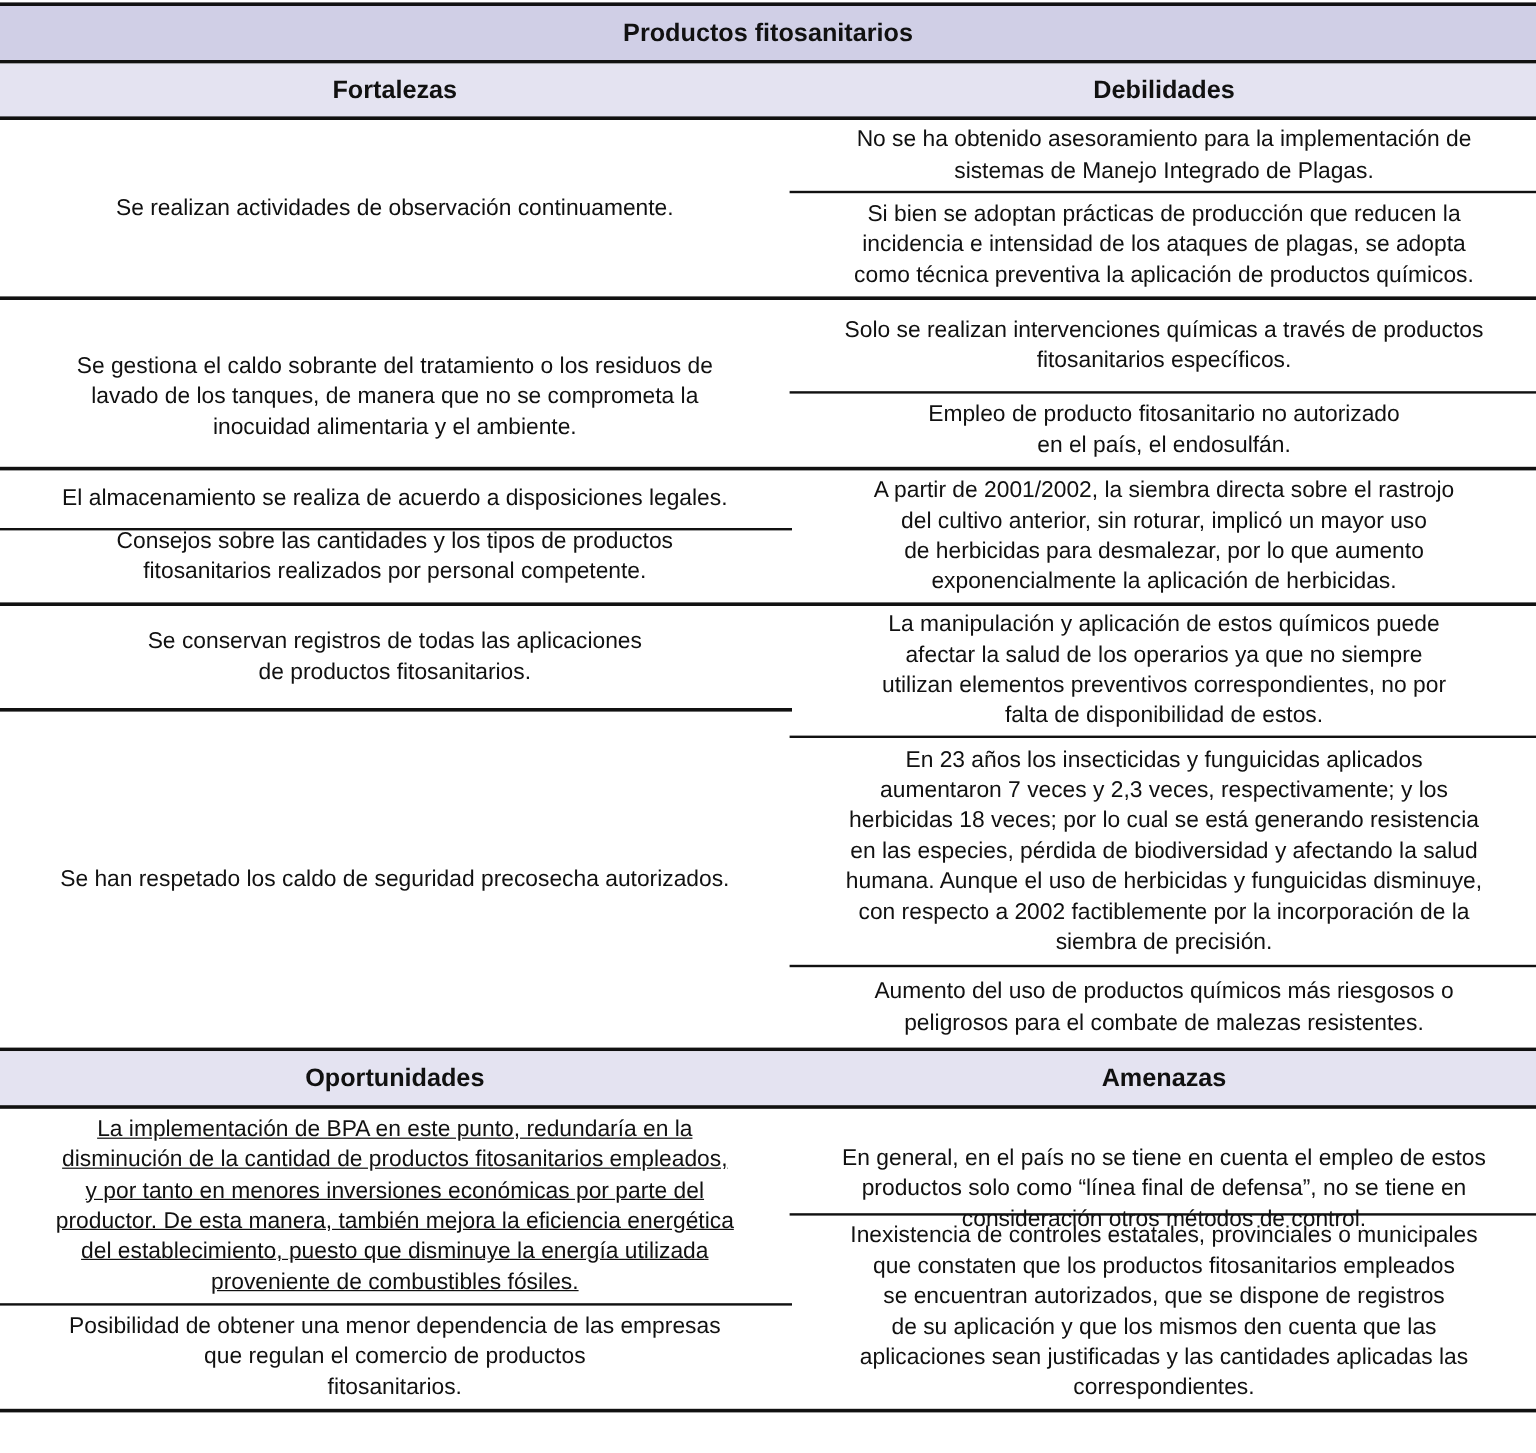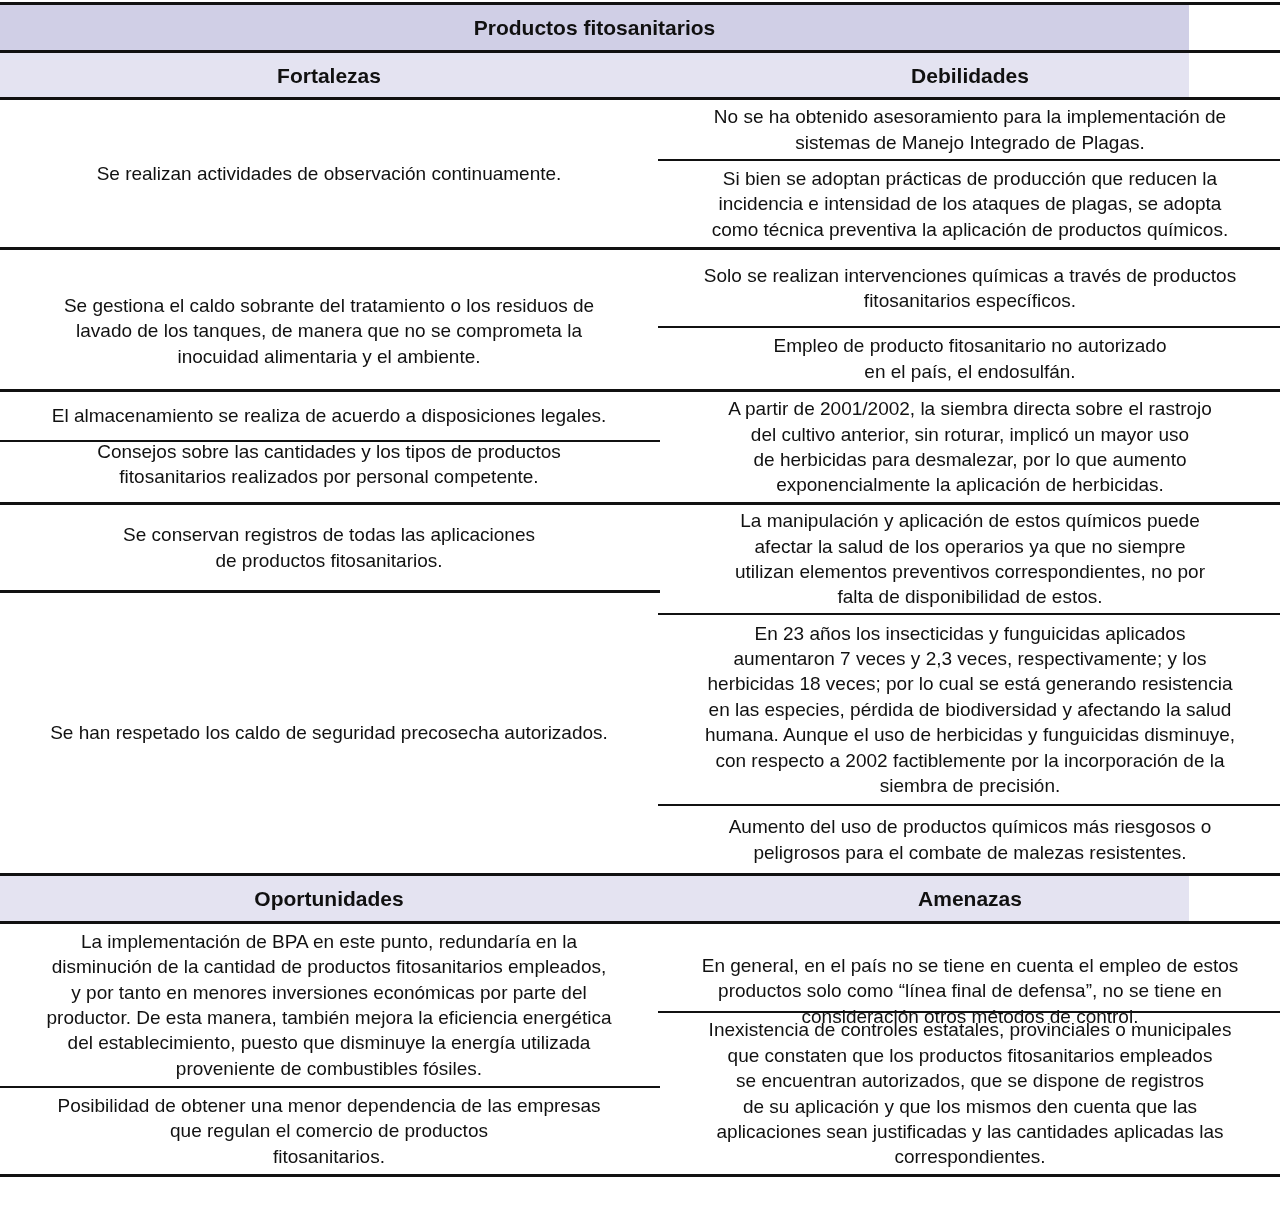--- a/index.html
+++ b/index.html
@@ -1,18 +1,18 @@
 <!DOCTYPE html>
 <html><head>
 <meta charset="utf-8">
 <style>
   html, body { margin: 0; padding: 0; background: #ffffff; }
   body { width: 1280px; height: 1211px; position: relative; overflow: hidden;
          font-family: "Liberation Sans", sans-serif; color: #111111; }
-  .band { position: absolute; left: 0; width: 1189px; display: flex; align-items: center; justify-content: center; text-align: center; }
+  .band { position: absolute; left: 0; width: 1280px; display: flex; align-items: center; justify-content: center; text-align: center; }
   .title-band { top: 5px; height: 45px; background: #d0cfe6; font-weight: bold; font-size: 21px; }
   .head-band { height: 45px; background: #e4e3f1; font-weight: bold; font-size: 21px; }
   .head-cell { position: absolute; top: 0; height: 100%; display: flex; align-items: center; justify-content: center; }
   .rule { position: absolute; background: #111111; }
   .cell { position: absolute; display: flex; align-items: center; justify-content: center; text-align: center;
           font-size: 19px; line-height: 25.4px; white-space: pre-line; }
   .L { left: 0; width: 658px; }
   .R { left: 660px; width: 620px; }
 </style>
 </head>
@@ -78,21 +78,21 @@
   <div class="cell R" style="top:806px;height:67px;">Aumento del uso de productos químicos más riesgosos o
 peligrosos para el combate de malezas resistentes.</div>
 
   <div class="rule" style="top:873px;left:0;width:1280px;height:3px;"></div>
   <div class="band head-band" style="top:876px;">
     <div class="head-cell L">Oportunidades</div>
     <div class="head-cell R">Amenazas</div>
   </div>
   <div class="rule" style="top:921px;left:0;width:1280px;height:3px;"></div>
 
-  <div class="cell L" style="top:924px;height:162px;">La implementación de BPA en este punto, redundaría en la
+  <div class="cell L" style="top:924px;height:162px;text-decoration:underline;">La implementación de BPA en este punto, redundaría en la
 disminución de la cantidad de productos fitosanitarios empleados,
 y por tanto en menores inversiones económicas por parte del
 productor. De esta manera, también mejora la eficiencia energética
 del establecimiento, puesto que disminuye la energía utilizada
 proveniente de combustibles fósiles.</div>
   <div class="rule" style="top:1086px;left:0;width:660px;height:2px;"></div>
   <div class="cell L" style="top:1088px;height:86px;">Posibilidad de obtener una menor dependencia de las empresas
 que regulan el comercio de productos
 fitosanitarios.</div>
 

